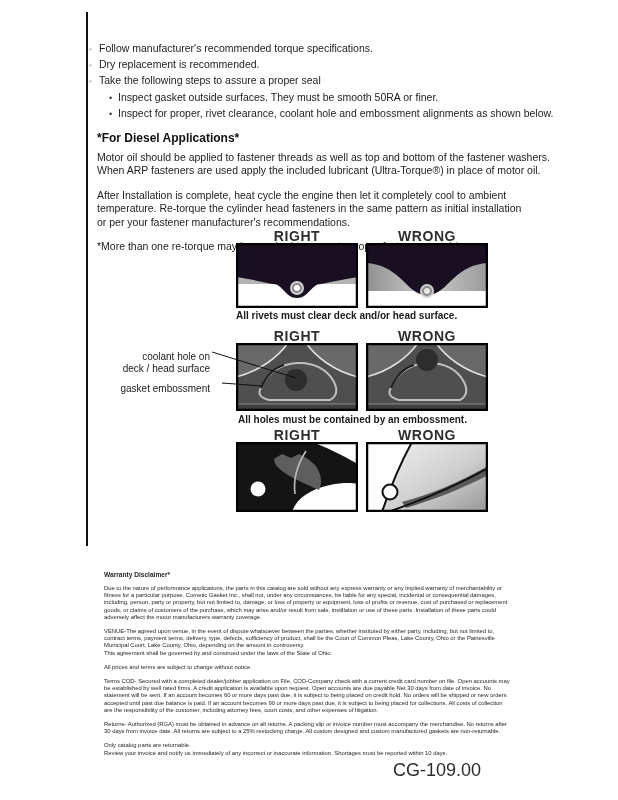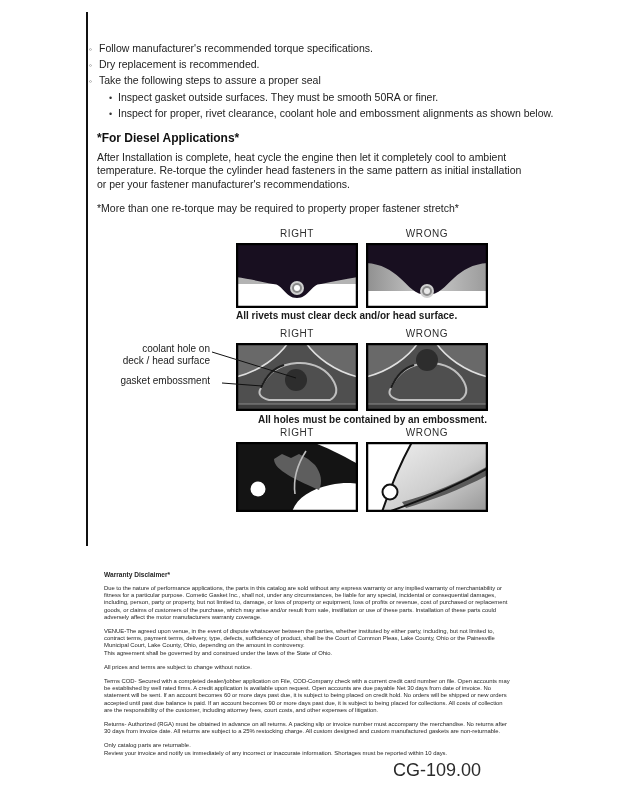--- a/index.html
+++ b/index.html
@@ -16,30 +16,30 @@
   .bullets{left:89px;top:41px;font-size:10.5px;line-height:15.2px;color:#222;}
   .b{display:flex;align-items:baseline;}
   .b .m{width:10px;font-size:8px;color:#333;flex:0 0 auto;}
   .b.sub{padding-left:20px;}
   .b.sub .m{font-size:9px;width:9px;}
 
   .diesel{left:97px;top:115px;color:#222;}
   .diesel h2{margin:16px 0 6px 0;font-size:12px;font-weight:bold;color:#111;}
   .diesel p{margin:0 0 11px 0;font-size:10.5px;line-height:13.4px;}
 
-  .rowlabels{display:flex;width:252px;font-size:10px;letter-spacing:0.6px;color:#2e2e2e;}
+  .rowlabels{display:flex;width:252px;font-size:14px;letter-spacing:0.6px;color:#2e2e2e;font-weight:bold;}
   .rowlabels span{width:122px;text-align:center;}
   .rowlabels span:last-child{margin-left:8px;}
   .dboxes{display:flex;}
   .dboxes svg{display:block;}
   .dboxes .gap{width:8px;}
 
   .caption{font-size:10px;font-weight:bold;color:#1b1b1b;line-height:12.5px;}
 
-  .sidelabel{font-size:10px;color:#1b1b1b;text-align:right;line-height:11.5px;}
+  .sidelabel{font-size:10px;color:#1b1b1b;text-align:right;line-height:11.5px;margin-top:8px;}
 
   .leader{pointer-events:none;}
 
   .disclaimer{left:104px;top:571px;width:450px;color:#262626;}
   .disclaimer h3{margin:0 0 7px 0;font-size:6.6px;font-weight:bold;}
   .disclaimer p{margin:0 0 7px 0;font-size:5.9px;line-height:7.2px;letter-spacing:-0.02px;}
 
   .docnum{left:393px;top:760px;font-size:18px;color:#2b2b2b;}
 </style>
 </head>
@@ -68,20 +68,22 @@
       <span>Inspect gasket outside surfaces.  They must be smooth 50RA or finer.</span>
     </div>
     <div class="b sub">
       <span class="m">•</span>
       <span>Inspect for proper, rivet clearance, coolant hole and embossment alignments as shown below.</span>
     </div>
   </div>
 
   <div class="abs diesel">
     <h2>*For Diesel Applications*</h2>
+    <p class="pre">Motor oil should be applied to fastener threads as well as top and bottom of the fastener washers.
+When ARP fasteners are used apply the included lubricant (Ultra-Torque®) in place of motor oil.</p>
     <p class="pre">After Installation is complete, heat cycle the engine then let it completely cool to ambient
 temperature. Re-torque the cylinder head fasteners in the same pattern as initial installation
 or per your fastener manufacturer's recommendations.</p>
     <p>*More than one re-torque may be required to property proper fastener stretch*</p>
   </div>
 
   <div class="abs rowlabels" style="left:236px;top:228px;">
     <span>RIGHT</span>
     <span>WRONG</span>
   </div>
@@ -150,21 +152,21 @@
       <path d="M25,45 C31,30 44,21 61,20 C78,19 92,27 98,39 C102,47 101,53 94,57 L33,57 C25,55 21,51 25,45 Z" fill="none" stroke="#bfbfbf" stroke-width="2"></path>
       <path d="M25,45 C30,33 38,25 48,22" fill="none" stroke="#1e1e1e" stroke-width="2.2"></path>
       <circle cx="61" cy="17" r="11" fill="#2d2d2d"></circle>
       <rect x="1" y="1" width="120" height="66" fill="none" stroke="#000" stroke-width="2.5"></rect>
     </svg>
   </div>
   <svg class="abs leader" style="left:120px;top:340px;" width="190" height="60">
     <line x1="92" y1="12" x2="176" y2="38" stroke="#111" stroke-width="1"></line>
     <line x1="102" y1="43" x2="142" y2="46" stroke="#111" stroke-width="1"></line>
   </svg>
-  <div class="abs caption" style="left:238px;top:414px;margin-left:20px;">All holes must be contained by an embossment.</div>
+  <div class="abs caption" style="left:238px;top:414px;">All holes must be contained by an embossment.</div>
 
   <div class="abs rowlabels" style="left:236px;top:427px;">
     <span>RIGHT</span>
     <span>WRONG</span>
   </div>
   <div class="abs dboxes" style="left:236px;top:442px;">
     <svg viewBox="0 0 122 70" width="122" height="70">
       <rect width="122" height="70" fill="#141414"></rect>
       <path d="M76,0 L122,0 L122,22 C104,12 90,5 76,0 Z" fill="#ffffff"></path>
       <path d="M56,70 C60,57 74,47 94,43 C106,40.5 115,40.5 122,42 L122,70 Z" fill="#ffffff"></path>

